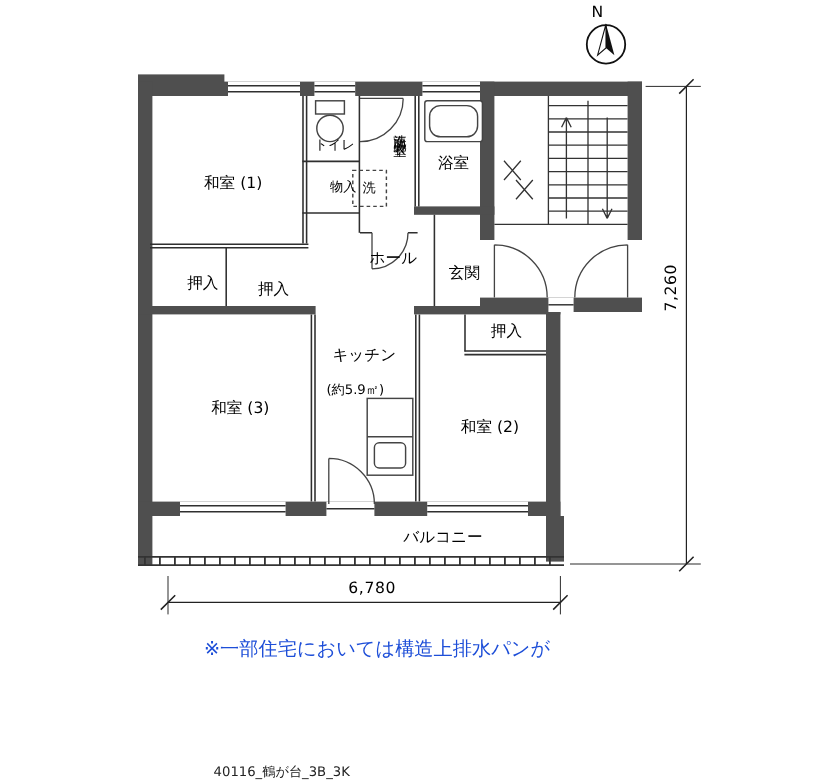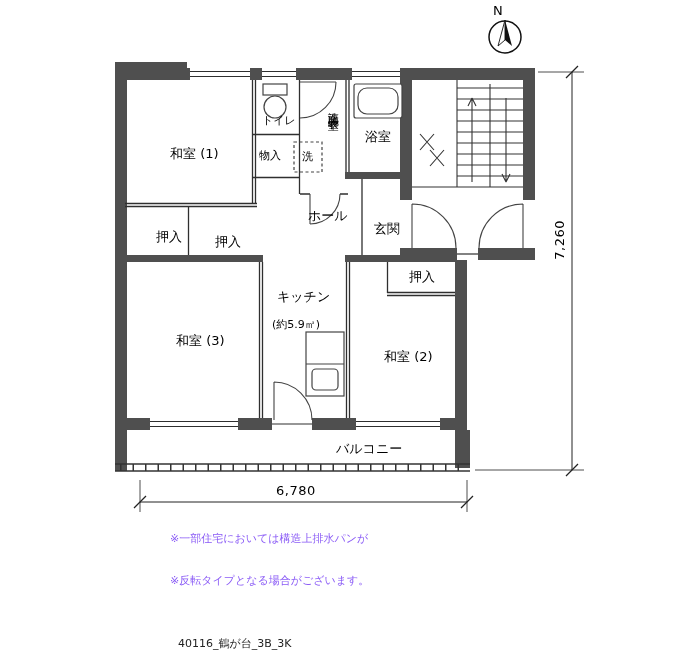--- a/index.html
+++ b/index.html
@@ -6,22 +6,22 @@
   html,body{background:#fff}
   body{width:700px;height:650px;overflow:hidden}
   #canvas{position:relative;width:700px;height:650px;background:#fff;
           font-family:"DejaVu Sans",sans-serif;color:#000}
   #plan-svg{position:absolute;left:0;top:0}
   .lbl{position:absolute;font-size:13px;line-height:1.2;white-space:nowrap;color:#000}
   .sm{font-size:11px}
   .vtext{writing-mode:vertical-rl;text-orientation:upright;letter-spacing:2px}
   .dim{font-size:13px;letter-spacing:0.5px}
   .rot{transform:rotate(-90deg);transform-origin:center;width:56px;text-align:center}
-  .center{text-align:left}
-  .note{position:absolute;font-size:11px;white-space:nowrap;color:#8b5cf6}
+  .center{text-align:right}
+  .note{position:absolute;font-size:16px;white-space:nowrap;color:#1d4ed8}
   .footer-id{position:absolute;font-size:11px;color:#222;white-space:nowrap}
   .north-n{position:absolute;font-size:13px;color:#000}
 </style>
 </head>
 <body>
 
 <div id="canvas">
 
   <svg id="plan-svg" width="700" height="650" viewBox="0 0 700 650">
 
@@ -134,33 +134,32 @@
       <polygon points="505,20 498,46 505,40" fill="#fff" stroke="#111" stroke-width="0.9"></polygon>
     </g>
   </svg>
 
   <div class="north-n" style="left:493px;top:3px">N</div>
 
   <div class="lbl" style="left:170px;top:146px">和室 (1)</div>
   <div class="lbl" style="left:156px;top:229px">押入</div>
   <div class="lbl" style="left:215px;top:234px">押入</div>
   <div class="lbl sm" style="left:262px;top:114px">トイレ</div>
-  <div class="lbl sm" style="left:259px;top:149px">物入</div>
+  <div class="lbl sm" style="left:275px;top:149px">物入</div>
   <div class="lbl sm" style="left:302px;top:150px">洗</div>
   <div class="lbl sm vtext" style="left:326px;top:103px">洗面脱衣室</div>
   <div class="lbl" style="left:365px;top:129px">浴室</div>
   <div class="lbl" style="left:308px;top:208px">ホール</div>
   <div class="lbl" style="left:374px;top:221px">玄関</div>
   <div class="lbl" style="left:409px;top:269px">押入</div>
   <div class="lbl" style="left:277px;top:289px">キッチン</div>
   <div class="lbl sm" style="left:272px;top:318px">(約5.9㎡)</div>
   <div class="lbl" style="left:176px;top:333px">和室 (3)</div>
   <div class="lbl" style="left:384px;top:349px">和室 (2)</div>
   <div class="lbl" style="left:336px;top:441px">バルコニー</div>
 
   <div class="lbl dim center" style="left:276px;top:483px;width:54px">6,780</div>
   <div class="lbl dim rot" style="left:532px;top:232px">7,260</div>
 
   <div class="note" style="left:170px;top:531px">※一部住宅においては構造上排水パンが</div>
-  <div class="note" style="left:170px;top:573px">※反転タイプとなる場合がございます。</div>
 
   <div class="footer-id" style="left:178px;top:636px">40116_鶴が台_3B_3K</div>
 </div>
 
 </body></html>

